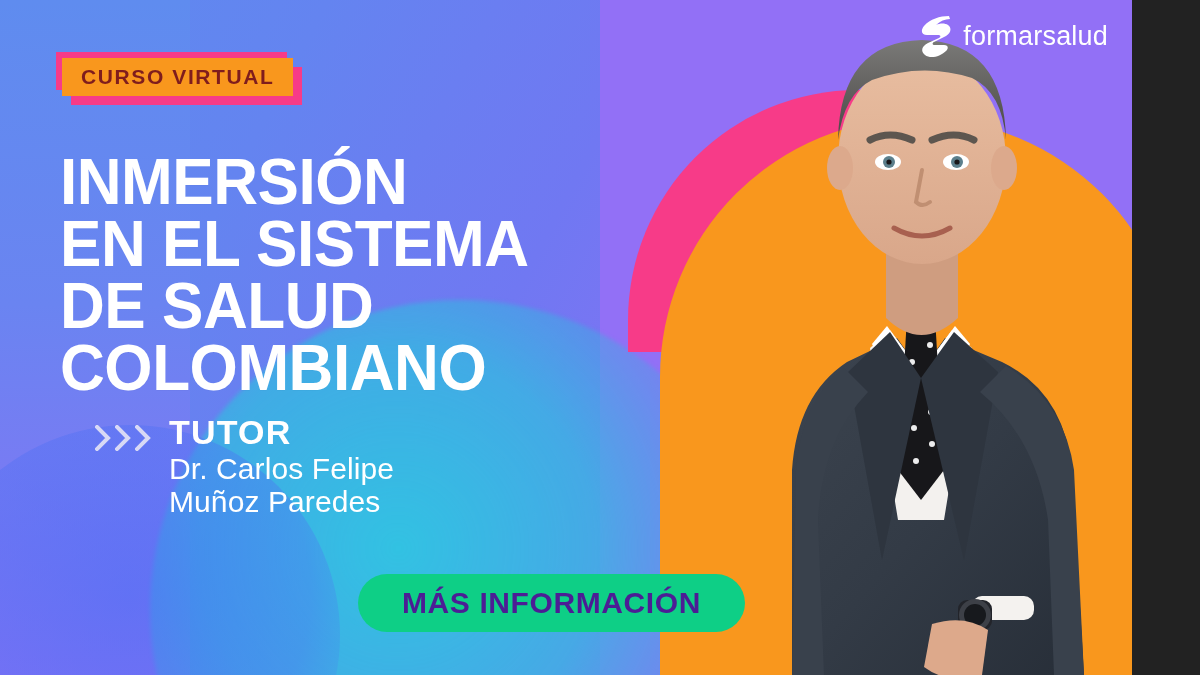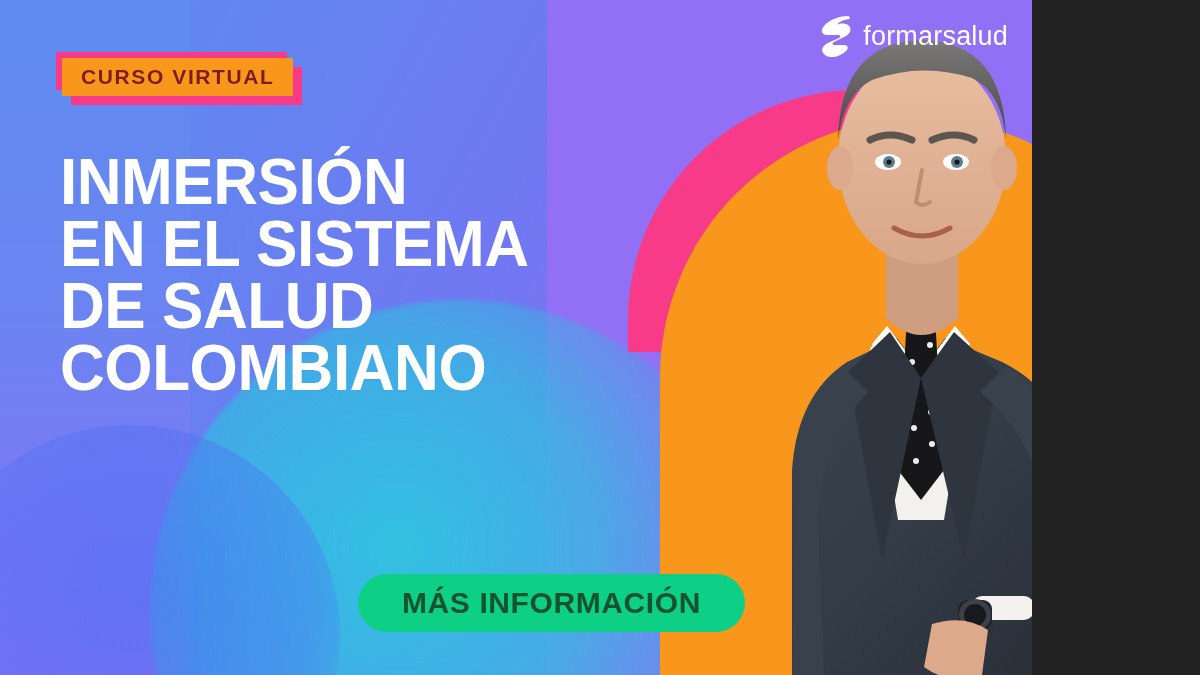--- a/index.html
+++ b/index.html
@@ -1,21 +1,21 @@
 <!DOCTYPE html>
 <html lang="es"><head>
 <meta charset="utf-8">
 <title>Inmersión en el Sistema de Salud Colombiano</title>
 <style>
   html,body{margin:0;padding:0;background:#222;}
   *{box-sizing:border-box;}
 
   .banner{
     position:relative;
-    width:1032px;
+    width:1132px;
     height:675px;
     overflow:hidden;
     font-family:"Liberation Sans","DejaVu Sans",sans-serif;
     background:#6f86ef;
     -webkit-font-smoothing:antialiased;
   }
 
   
   .bg-base{
     position:absolute; inset:0;
@@ -167,21 +167,21 @@
     letter-spacing:.1px;
   }
   .tutor-name span{display:block;white-space:nowrap;}
 
   
   .cta{
     position:absolute;
     left:358px; top:574px;
     z-index:35;
     background:#0ecf86;
-    color:#14532d;
+    color:#4c1d95;
     border:none;
     border-radius:40px;
     padding:0 44px;
     height:58px;
     display:flex;
     align-items:center;
     justify-content:center;
     font-family:"Liberation Sans","DejaVu Sans",sans-serif;
     font-size:30px;
     font-weight:bold;
@@ -294,16 +294,36 @@
     <div class="badge">CURSO VIRTUAL</div>
   </div>
 
   <h1 class="headline">
     <span>INMERSIÓN</span>
     <span>EN EL SISTEMA</span>
     <span>DE SALUD</span>
     <span>COLOMBIANO</span>
   </h1>
 
+  <div class="tutor-block">
+    <div class="chevrons">
+      <svg class="chev" viewBox="0 0 18 26" aria-hidden="true">
+          <path d="M2 2 L13 13 L2 24" stroke="#d8d9f5" stroke-width="4" fill="none" stroke-linecap="square"></path>
+        </svg>
+      <svg class="chev" viewBox="0 0 18 26" aria-hidden="true">
+          <path d="M2 2 L13 13 L2 24" stroke="#d8d9f5" stroke-width="4" fill="none" stroke-linecap="square"></path>
+        </svg>
+      <svg class="chev" viewBox="0 0 18 26" aria-hidden="true">
+          <path d="M2 2 L13 13 L2 24" stroke="#d8d9f5" stroke-width="4" fill="none" stroke-linecap="square"></path>
+        </svg>
+    </div>
+    <div class="tutor-text">
+      <div class="tutor-label">TUTOR</div>
+      <div class="tutor-name">
+        <span>Dr. Carlos Felipe</span>
+        <span>Muñoz Paredes</span>
+      </div>
+    </div>
+  </div>
 
   <button class="cta">MÁS INFORMACIÓN</button>
 
 </div>
 
 </body></html>

